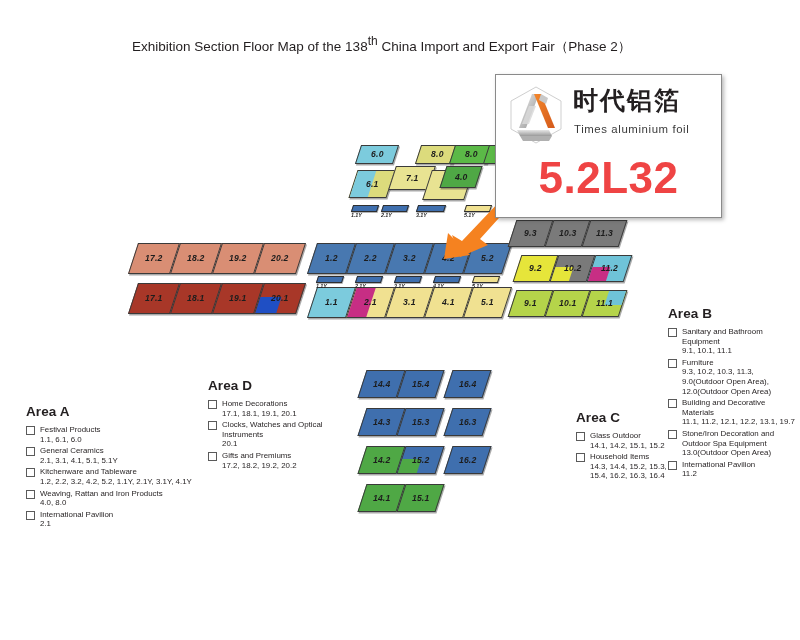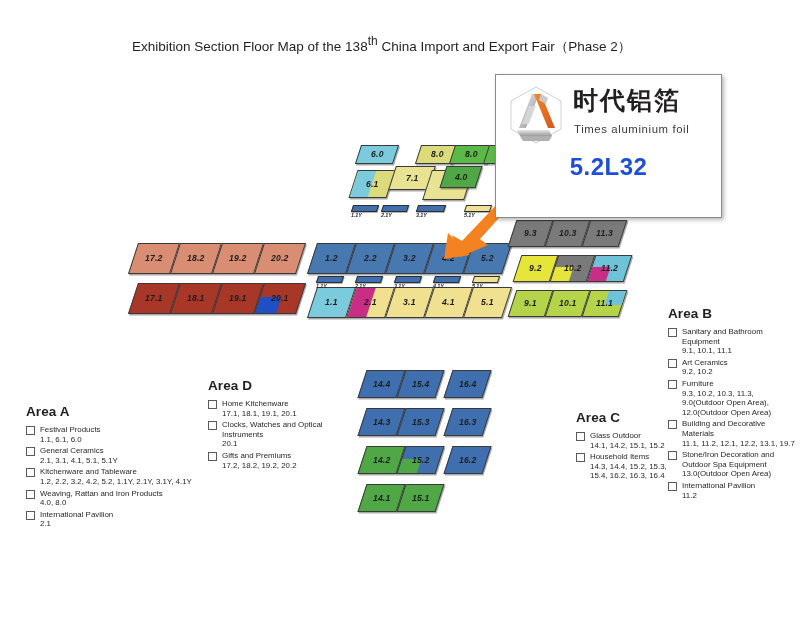--- a/index.html
+++ b/index.html
@@ -58,21 +58,21 @@
     position:absolute;left:68px;top:2px;font-size:25px;font-weight:bold;
     color:#231f20;letter-spacing:2px;line-height:30px;
     font-family:"DejaVu Sans","Liberation Sans",sans-serif;
   }
   .logo-en{
     position:absolute;left:69px;top:39px;font-size:11.4px;color:#3a3a3a;
     letter-spacing:.6px;white-space:nowrap;
   }
   .logo-booth{
     position:absolute;left:0;right:0;top:78px;text-align:center;
-    font-size:24px;font-weight:bold;color:#1d4ed8;letter-spacing:.5px;
+    font-size:44px;font-weight:bold;color:#ef4444;letter-spacing:.5px;
   }
   .arrow-wrap{position:absolute;left:430px;top:195px;width:90px;height:80px;z-index:30;}
 
   
   .legend{position:absolute;}
   .legend h3{
     margin:0 0 6px 0;font-size:13.5px;font-weight:bold;color:#231f20;letter-spacing:.1px;
   }
   .lrow{position:relative;padding-left:14px;margin-bottom:2px;}
   .lbox{
@@ -329,21 +329,21 @@
           <span class="lcodes">2.1</span>
         </div>
       </div>
   </div>
 
   <div class="legend" id="legend-d" style="left:208px;top:378px;width:140px;">
     <h3>Area D</h3>
     <div class="lbody">
         <div class="lrow">
           <div class="lbox"></div>
-          <span class="lname">Home Kitchenware</span>
+          <span class="lname">Home Decorations</span>
           <span class="lcodes">17.1, 18.1, 19.1, 20.1</span>
         </div>
         <div class="lrow">
           <div class="lbox"></div>
           <span class="lname">Clocks, Watches and Optical Instruments</span>
           <span class="lcodes">20.1</span>
         </div>
         <div class="lrow">
           <div class="lbox"></div>
           <span class="lname">Gifts and Premiums</span>
@@ -371,25 +371,20 @@
   <div class="legend" id="legend-b" style="left:668px;top:306px;width:128px;">
     <h3>Area B</h3>
     <div class="lbody">
         <div class="lrow">
           <div class="lbox"></div>
           <span class="lname">Sanitary and Bathroom Equipment</span>
           <span class="lcodes">9.1, 10.1, 11.1</span>
         </div>
         <div class="lrow">
           <div class="lbox"></div>
-          <span class="lname">Art Ceramics</span>
-          <span class="lcodes">9.2, 10.2</span>
-        </div>
-        <div class="lrow">
-          <div class="lbox"></div>
           <span class="lname">Furniture</span>
           <span class="lcodes">9.3, 10.2, 10.3, 11.3, 9.0(Outdoor Open Area), 12.0(Outdoor Open Area)</span>
         </div>
         <div class="lrow">
           <div class="lbox"></div>
           <span class="lname">Building and Decorative Materials</span>
           <span class="lcodes">11.1, 11.2, 12.1, 12.2, 13.1, 19.7</span>
         </div>
         <div class="lrow">
           <div class="lbox"></div>

